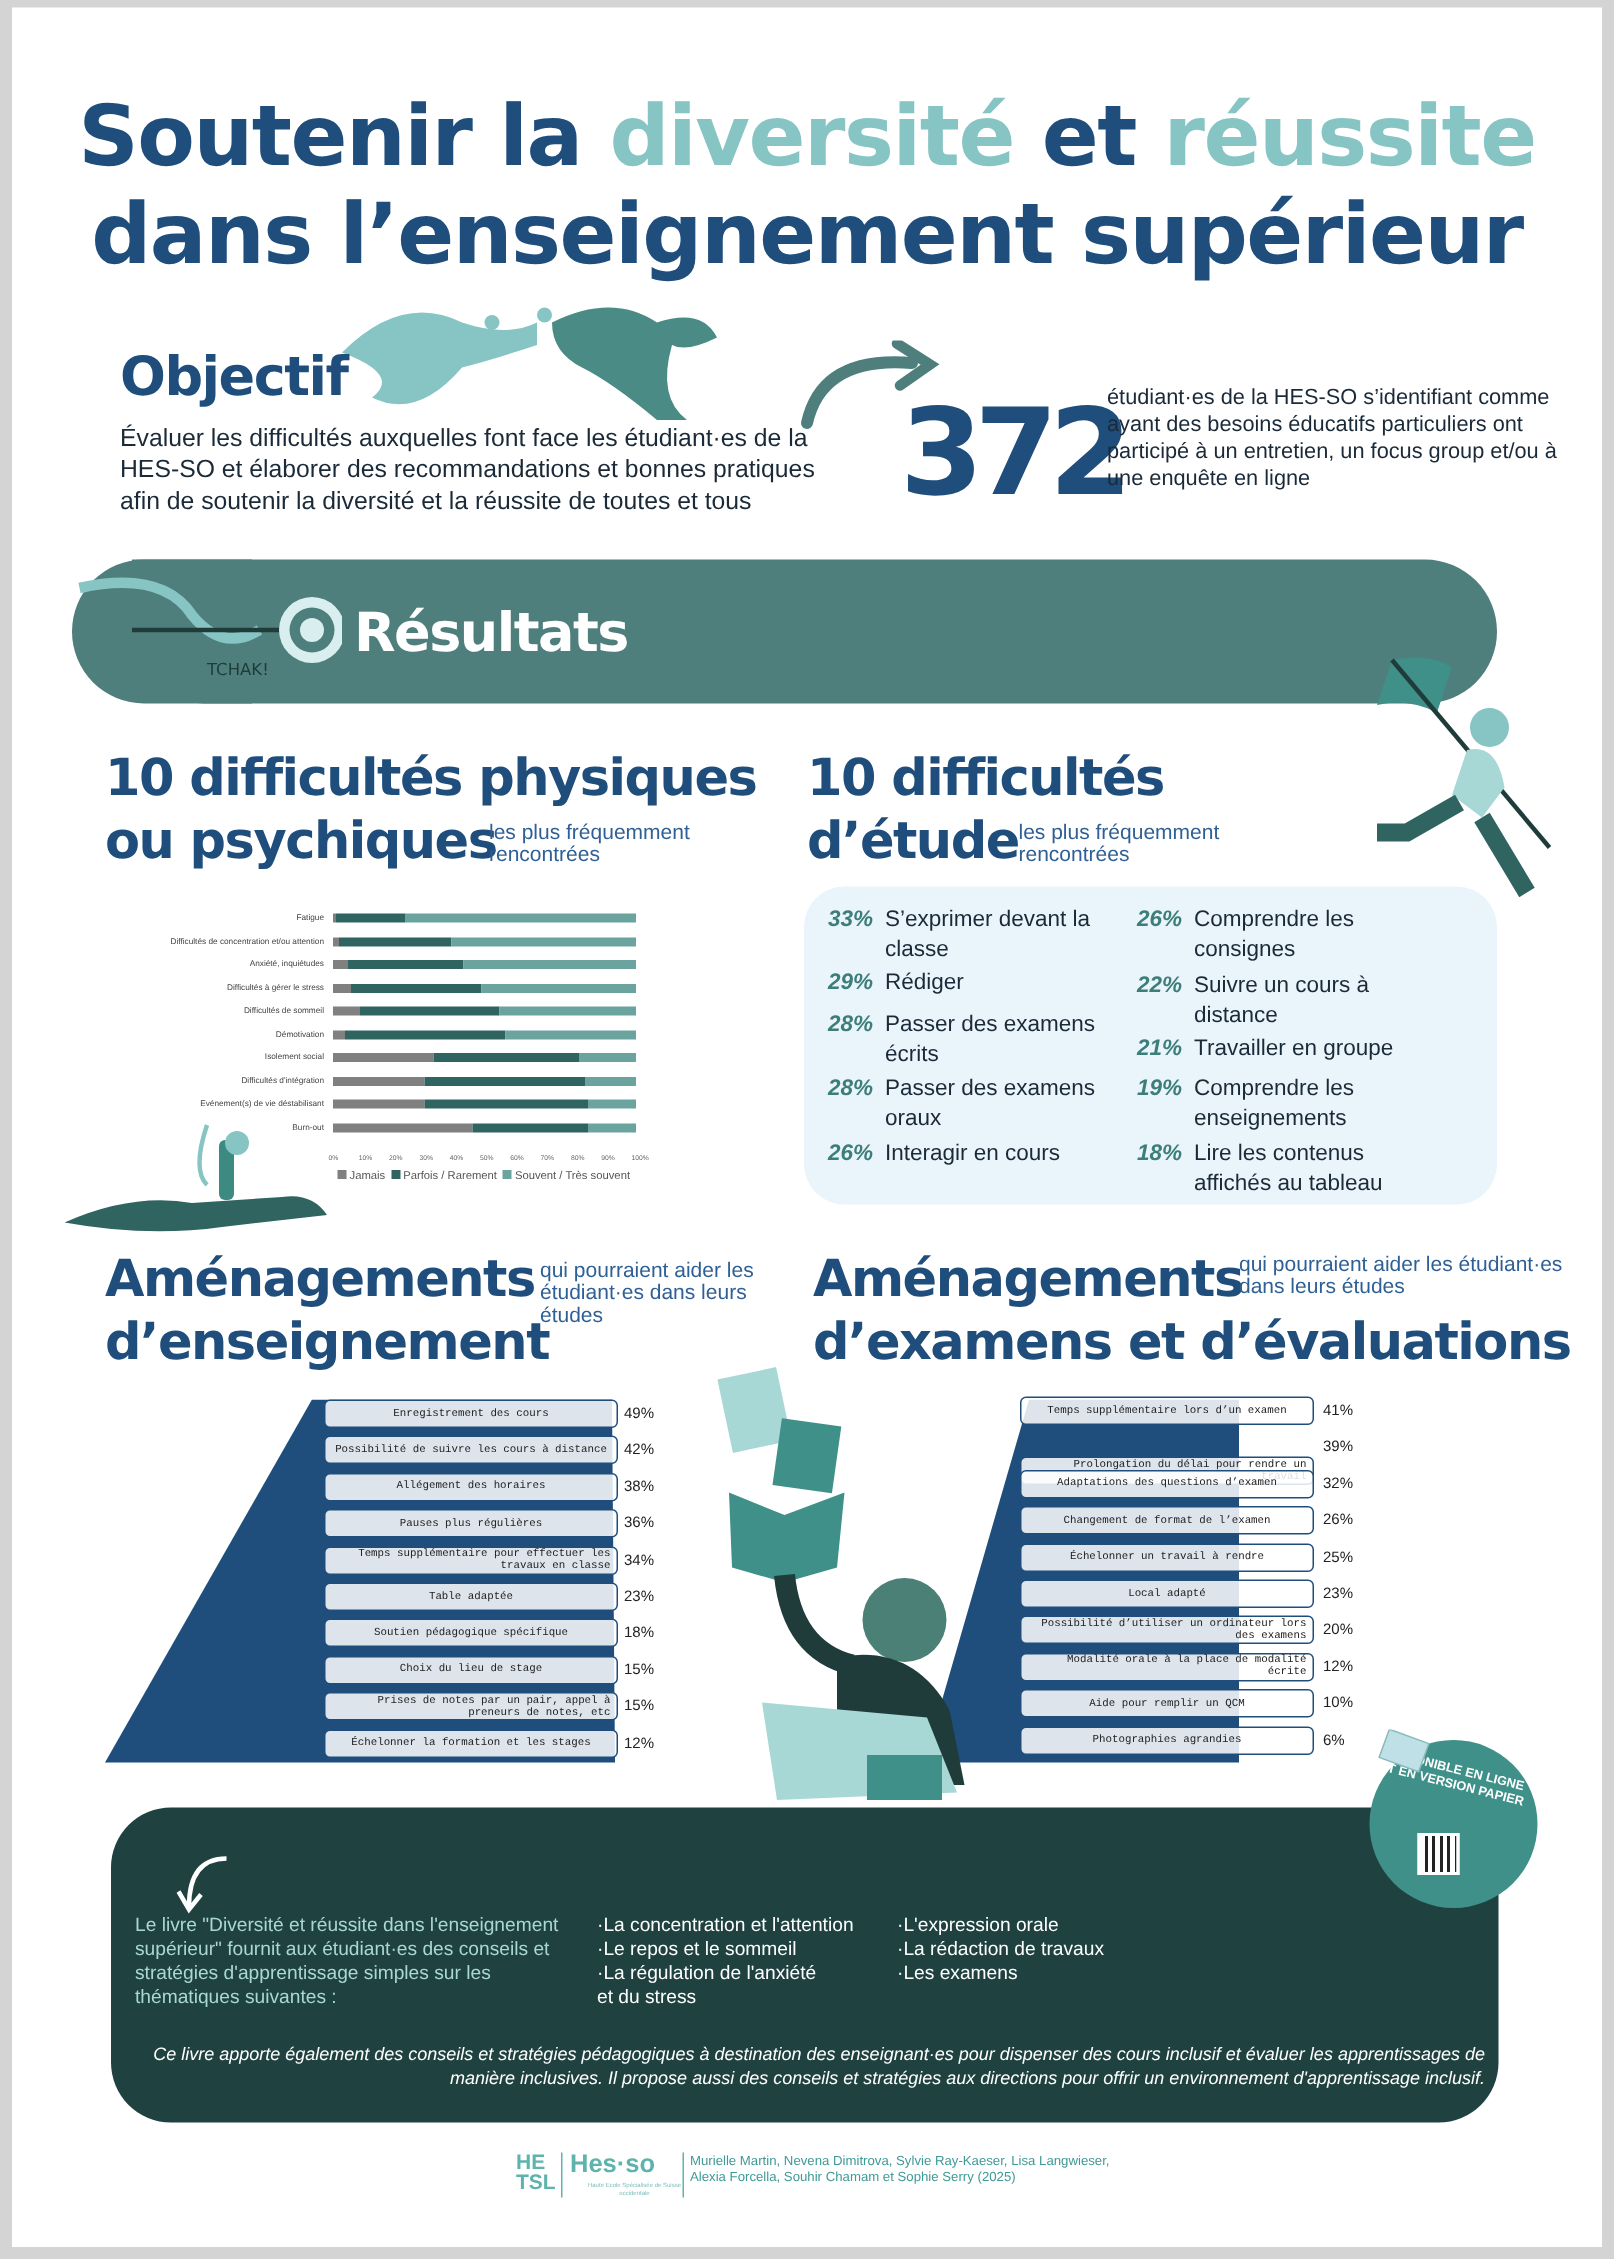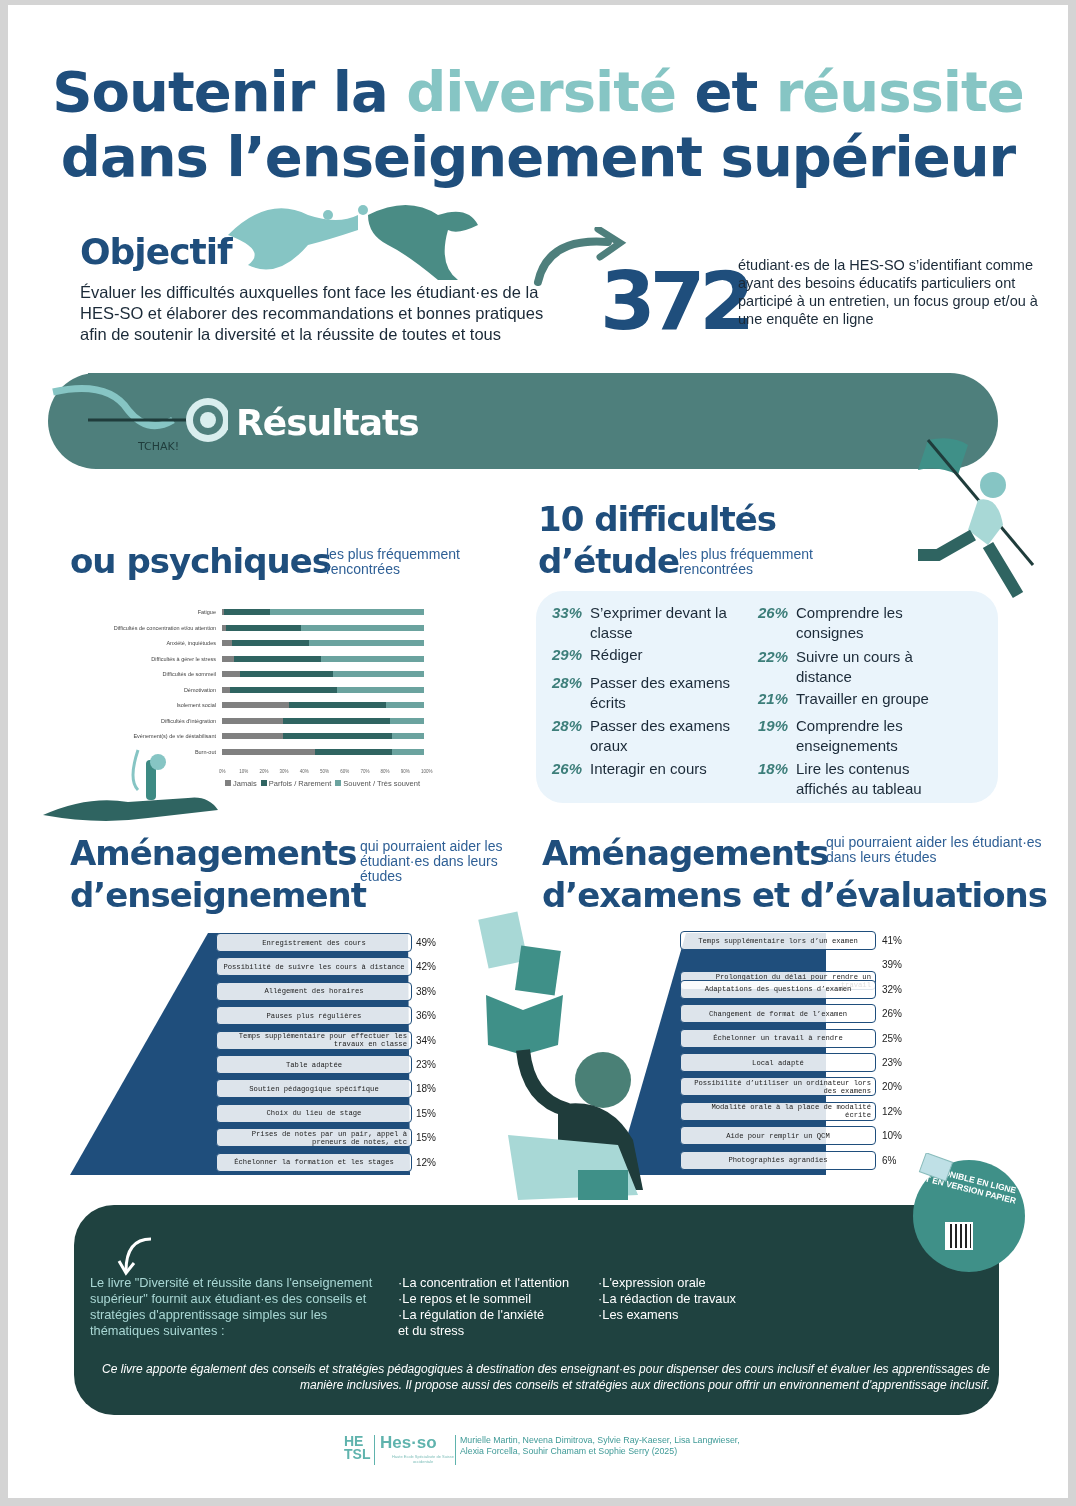--- a/index.html
+++ b/index.html
@@ -89,20 +89,21 @@
   <svg class="abs" style="left:40px;top:375px;" width="180" height="90">
     <path d="M5 12 Q60 0 80 30 Q100 55 125 40" stroke="#86c5c4" stroke-width="7" fill="none"></path>
     <line x1="40" y1="40" x2="160" y2="40" stroke="#1f3c3b" stroke-width="3"></line>
     <circle cx="160" cy="40" r="22" fill="#d9eeee"></circle>
       <circle cx="160" cy="40" r="15" fill="#4e7f7c"></circle>
       <circle cx="160" cy="40" r="8" fill="#d9eeee"></circle>
     <text x="90" y="70" font-size="11" fill="#1f3c3b" font-family="DejaVu Sans, sans-serif">TCHAK!</text>
   </svg>
   <div class="abs res-h heavy">Résultats</div>
 
+  <div class="abs sec-h heavy" style="left:62px;top:493px;">10 difficultés physiques</div>
   <div class="abs sec-h heavy" style="left:62px;top:535px;">ou psychiques</div>
   <div class="abs sub" style="left:318px;top:542px;width:170px;">les plus fréquemment rencontrées</div>
 
   <div class="abs chart" id="chart">
       <div class="crow" style="top: 7px;">
         <div class="clabel">Fatigue</div>
         <div class="cbar">
           <span style="width: 1%; background: rgb(128, 128, 128);"></span>
           <span style="width: 23%; background: rgb(47, 100, 97);"></span>
           <span style="width: 76%; background: rgb(107, 163, 159);"></span>

